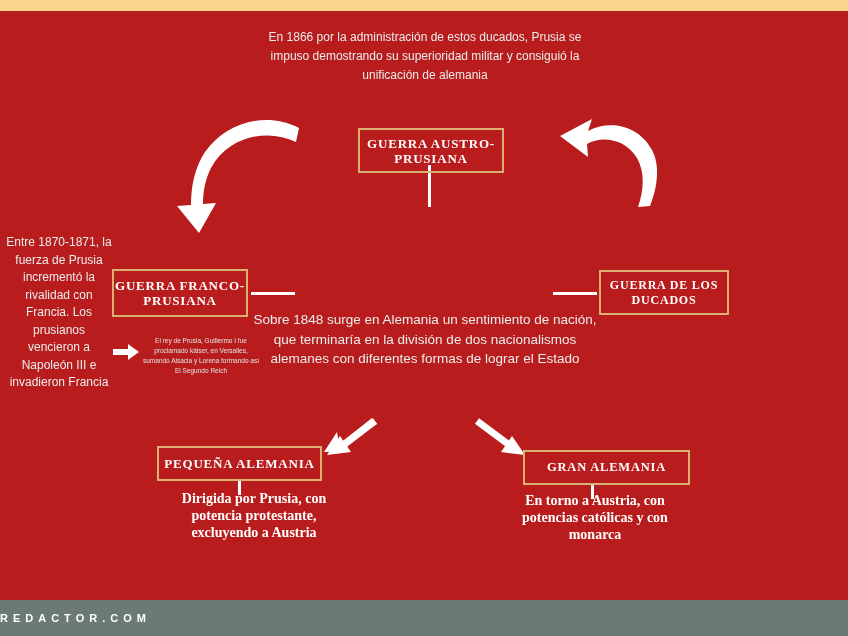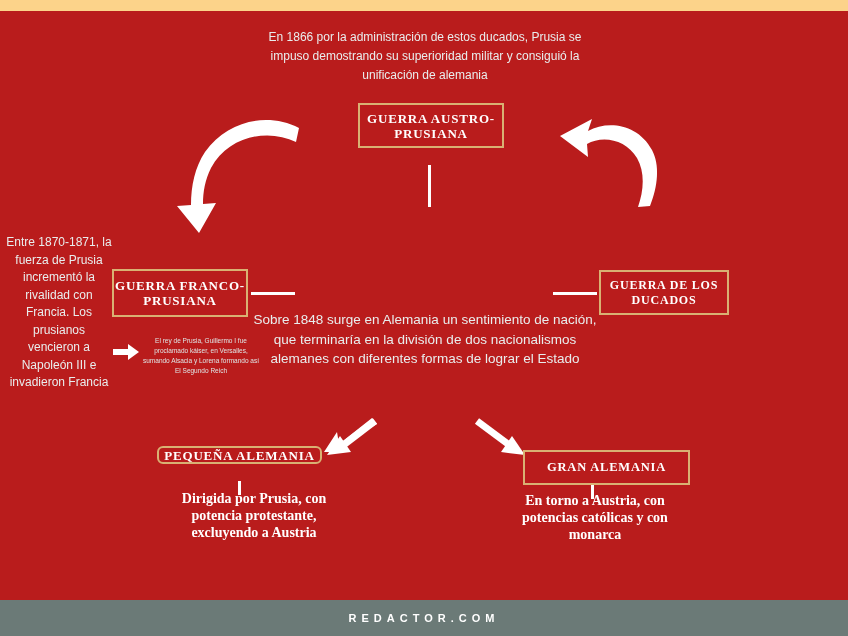--- a/index.html
+++ b/index.html
@@ -29,21 +29,20 @@
     background: #fcd38a;
   }
   .footerbar {
     position: absolute;
     left: 0; bottom: 0;
     width: 848px;
     height: 36px;
     background: #6b7a77;
     display: flex;
     align-items: center;
-    justify-content: center;
   }
   .footer-text {
     color: #ffffff;
     font-size: 11px;
     font-weight: bold;
     letter-spacing: 5px;
     font-family: "Liberation Sans", sans-serif;
   }
 
   
@@ -95,24 +94,24 @@
     justify-content: center;
     text-align: center;
     color: #ffffff;
     font-family: "Liberation Serif", serif;
     font-weight: bold;
     text-transform: uppercase;
     letter-spacing: 0.8px;
     line-height: 15px;
     background: transparent;
   }
-  #box-austro { left: 358px; top: 103px; width: 146px; height: 45px; font-size: 13px; }
+  #box-austro { left: 358px; top: 128px; width: 146px; height: 45px; font-size: 13px; }
   #box-franco { left: 112px; top: 269px; width: 136px; height: 48px; font-size: 13px; }
   #box-ducados { left: 599px; top: 270px; width: 130px; height: 45px; font-size: 12px; }
-  #box-pequena { left: 157px; top: 446px; width: 165px; height: 18px; font-size: 13px; border-radius: 6px; }
+  #box-pequena { left: 157px; top: 446px; width: 165px; height: 35px; font-size: 13px; }
   #box-gran { left: 523px; top: 450px; width: 167px; height: 35px; font-size: 12.5px; }
 
   
   .side-note {
     position: absolute;
     text-align: center;
     color: #e9eded;
     font-size: 12px;
     line-height: 17.5px;
     font-family: "Liberation Sans", sans-serif;

